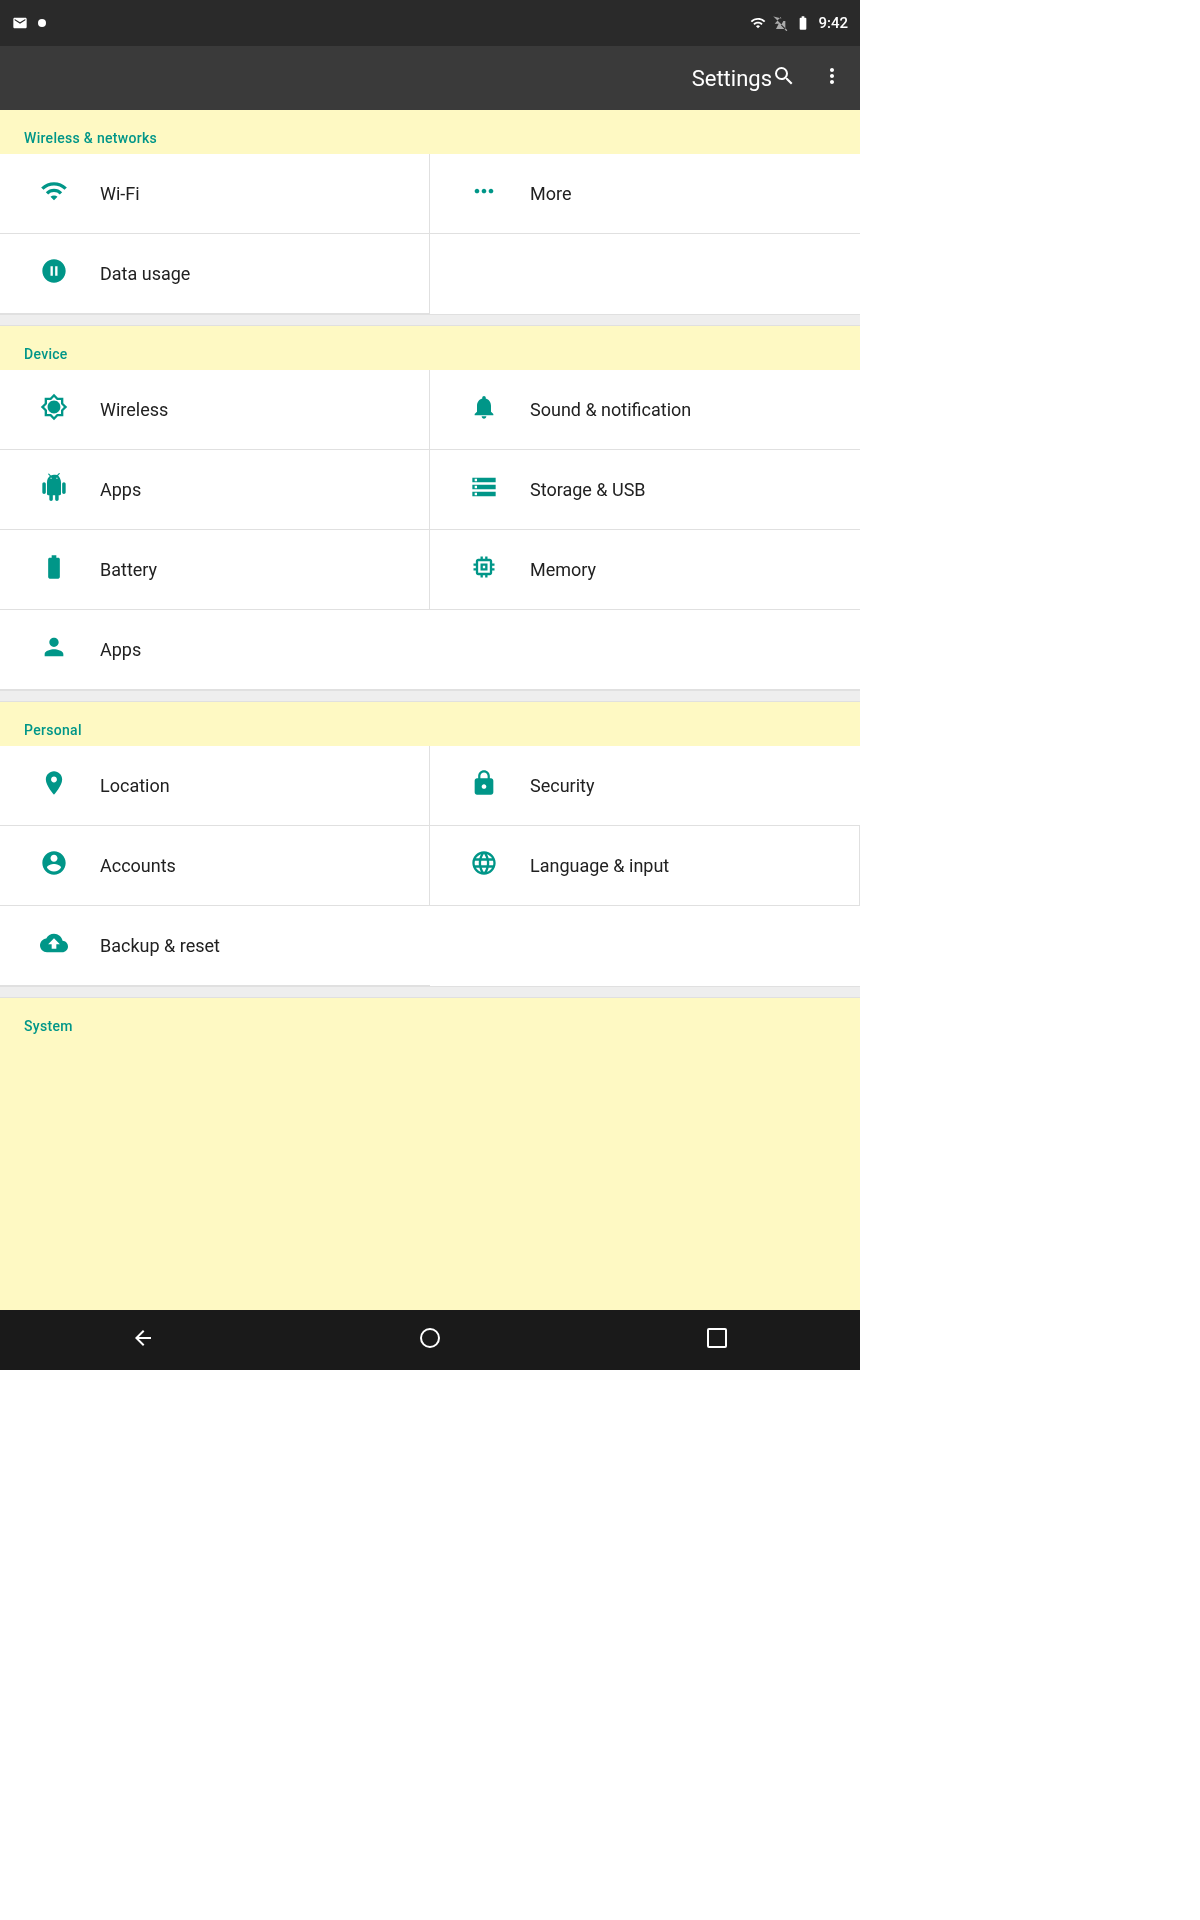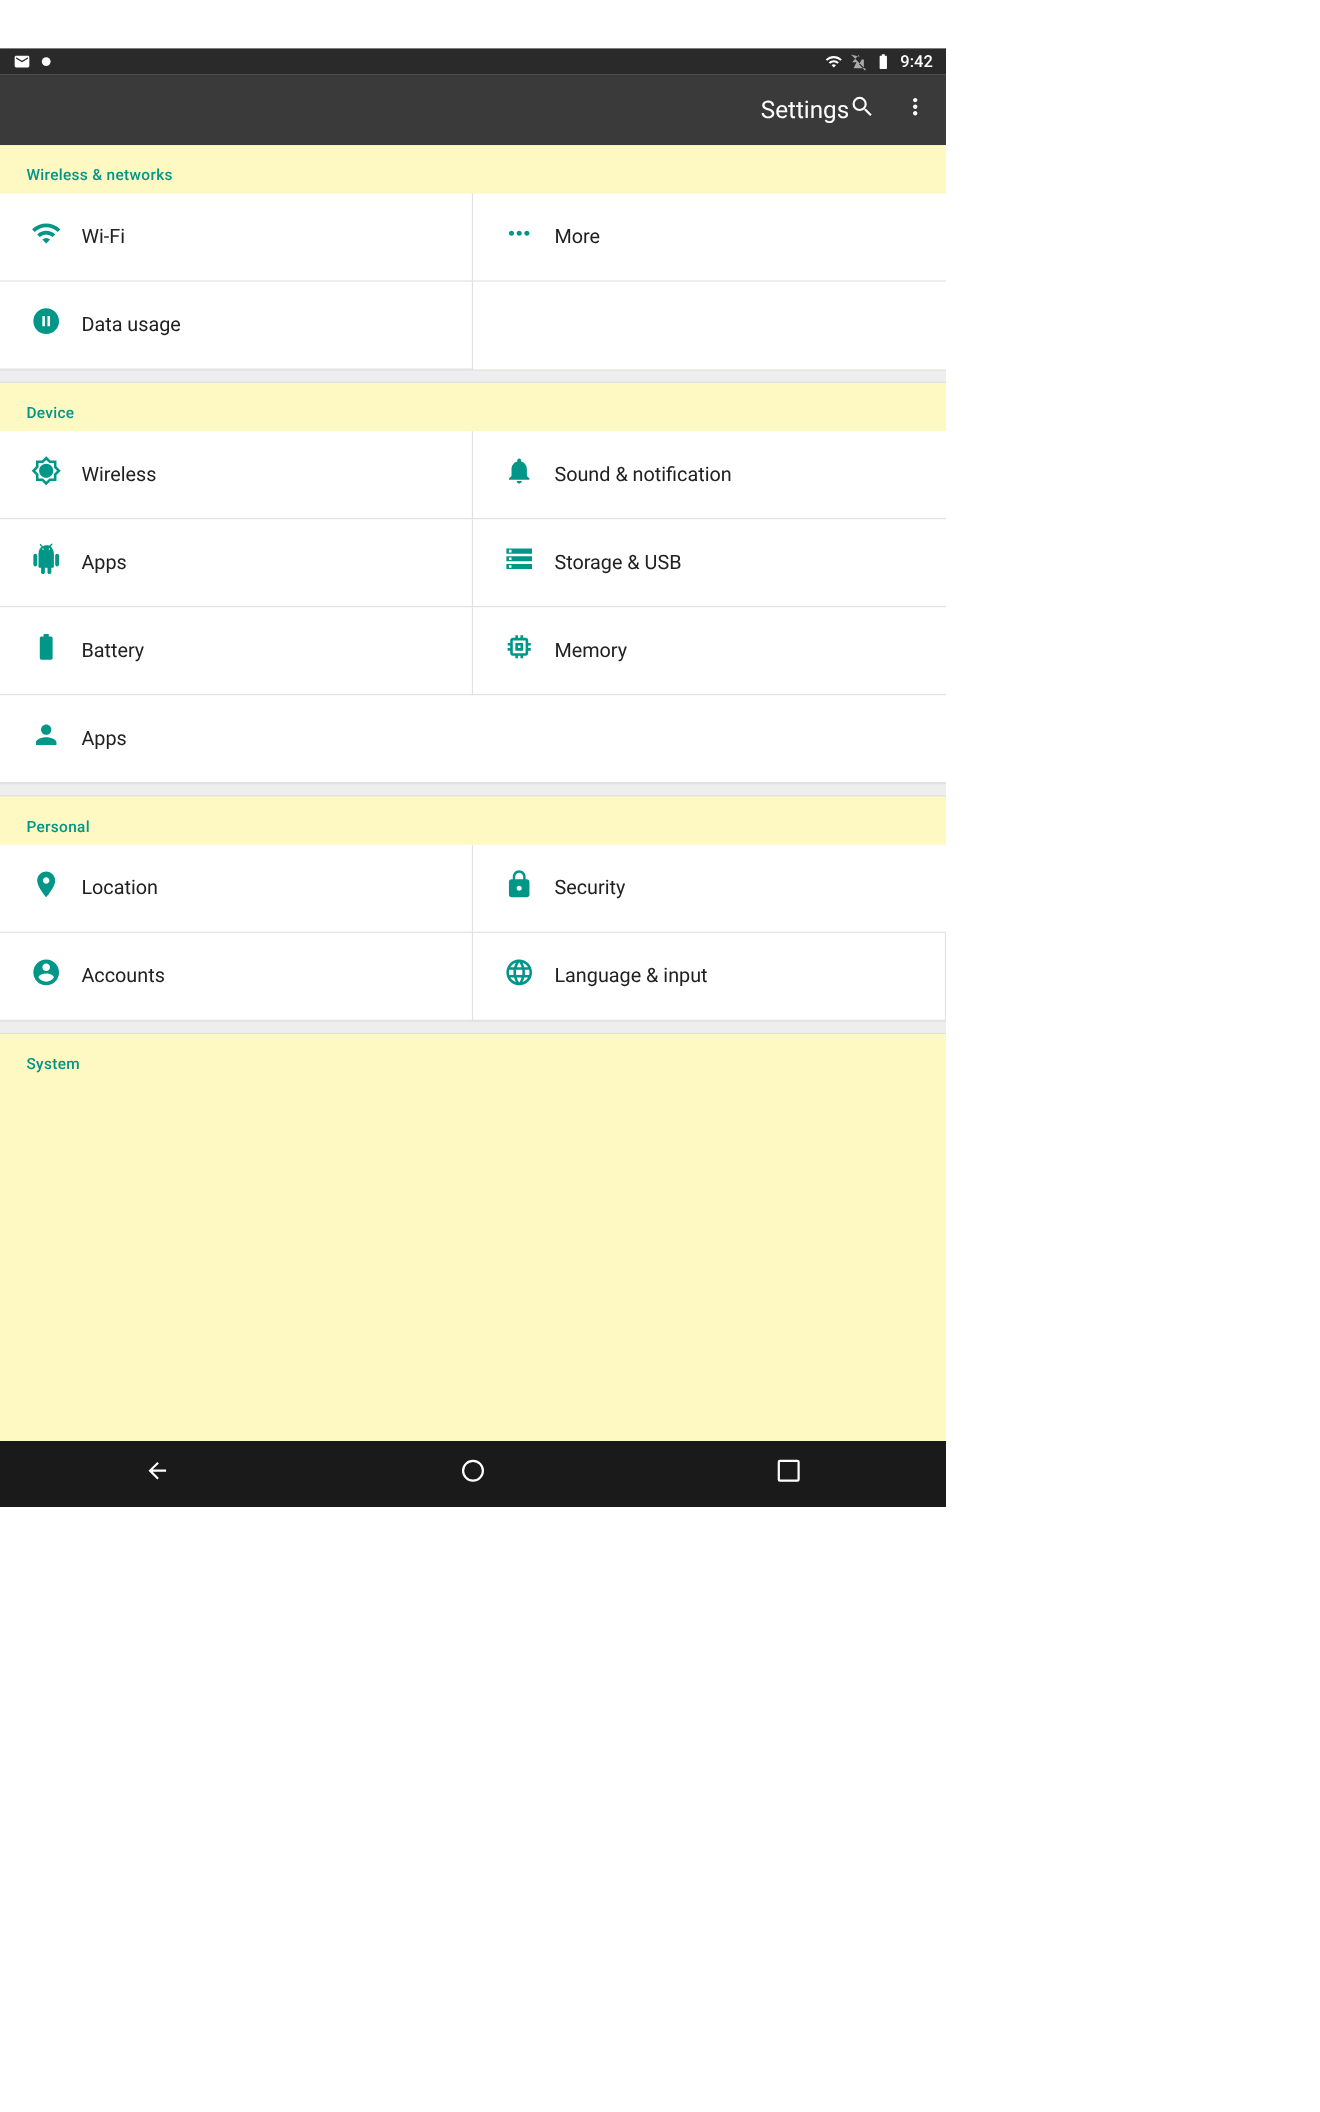--- a/index.html
+++ b/index.html
@@ -9,27 +9,26 @@
       min-height: 1370px;
       font-family: 'Roboto', Arial, sans-serif;
       background: #fff;
       display: flex;
       flex-direction: column;
     }
 
     
     .status-bar {
       background: #2a2a2a;
-      height: 24px;
+      height: 46px;
       display: flex;
       align-items: center;
       justify-content: space-between;
       padding: 0 12px;
       flex-shrink: 0;
-      margin-top: 44px;
     }
 
     .status-bar-left {
       display: flex;
       align-items: center;
       gap: 8px;
     }
 
     .status-bar-right {
       display: flex;
@@ -88,24 +87,24 @@
     
     .settings-grid {
       display: grid;
       grid-template-columns: 1fr 1fr;
       background: #fff;
     }
 
     .settings-item {
       display: flex;
       align-items: center;
-      padding: 20px 24px;
+      padding: 20px 36px;
       border-bottom: 1px solid #e0e0e0;
       cursor: pointer;
-      gap: 14px;
+      gap: 28px;
       min-height: 80px;
     }
 
     .settings-item.full-width {
       grid-column: 1 / -1;
     }
 
     .settings-item.left-col {
       border-right: 1px solid #e0e0e0;
     }
@@ -346,20 +345,28 @@
 
       <div class="settings-item left-col">
         <div class="settings-icon">
           <svg class="icon-svg" viewBox="0 0 24 24">
             <path d="M11.99 2C6.47 2 2 6.48 2 12s4.47 10 9.99 10C17.52 22 22 17.52 22 12S17.52 2 11.99 2zm6.93 6h-2.95c-.32-1.25-.78-2.45-1.38-3.56 1.84.63 3.37 1.91 4.33 3.56zM12 4.04c.83 1.2 1.48 2.53 1.91 3.96h-3.82c.43-1.43 1.08-2.76 1.91-3.96zM4.26 14C4.1 13.36 4 12.69 4 12s.1-1.36.26-2h3.38c-.08.66-.14 1.32-.14 2 0 .68.06 1.34.14 2H4.26zm.82 2h2.95c.32 1.25.78 2.45 1.38 3.56-1.84-.63-3.37-1.9-4.33-3.56zm2.95-8H5.08c.96-1.66 2.49-2.93 4.33-3.56C8.81 5.55 8.35 6.75 8.03 8zM12 19.96c-.83-1.2-1.48-2.53-1.91-3.96h3.82c-.43 1.43-1.08 2.76-1.91 3.96zM14.34 14H9.66c-.09-.66-.16-1.32-.16-2 0-.68.07-1.35.16-2h4.68c.09.65.16 1.32.16 2 0 .68-.07 1.34-.16 2zm.25 5.56c.6-1.11 1.06-2.31 1.38-3.56h2.95c-.96 1.65-2.49 2.93-4.33 3.56zM16.36 14c.08-.66.14-1.32.14-2 0-.68-.06-1.34-.14-2h3.38c.16.64.26 1.31.26 2s-.1 1.36-.26 2h-3.38z"></path>
           </svg>
         </div>
         <span class="settings-label">Language &amp; input</span>
       </div>
 
+      <div class="settings-item">
+        <div class="settings-icon">
+          <svg class="icon-svg" viewBox="0 0 24 24">
+            <path d="M19.35 10.04C18.67 6.59 15.64 4 12 4 9.11 4 6.6 5.64 5.35 8.04 2.34 8.36 0 10.91 0 14c0 3.31 2.69 6 6 6h13c2.76 0 5-2.24 5-5 0-2.64-2.05-4.78-4.65-4.96zM14 13v4h-4v-4H7l5-5 5 5h-3z"></path>
+          </svg>
+        </div>
+        <span class="settings-label">Backup &amp; reset</span>
+      </div>
     </div>
   </div>
 
   <div class="section-divider"></div>
 
   <div>
     <div class="section-header">System</div>
   </div>
 
 </div>

